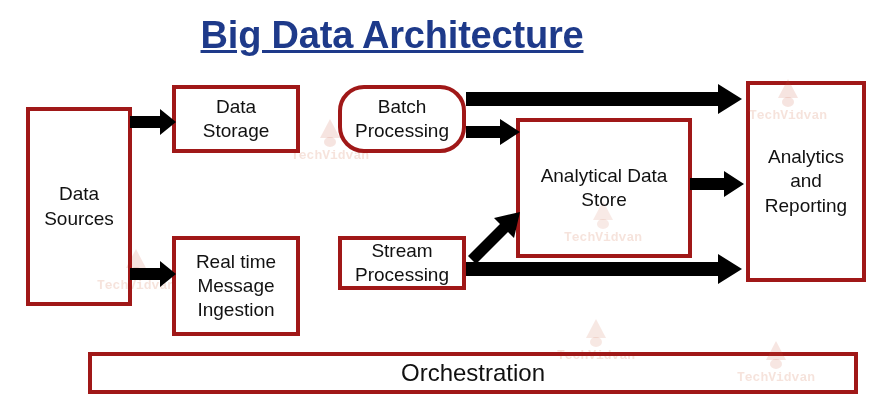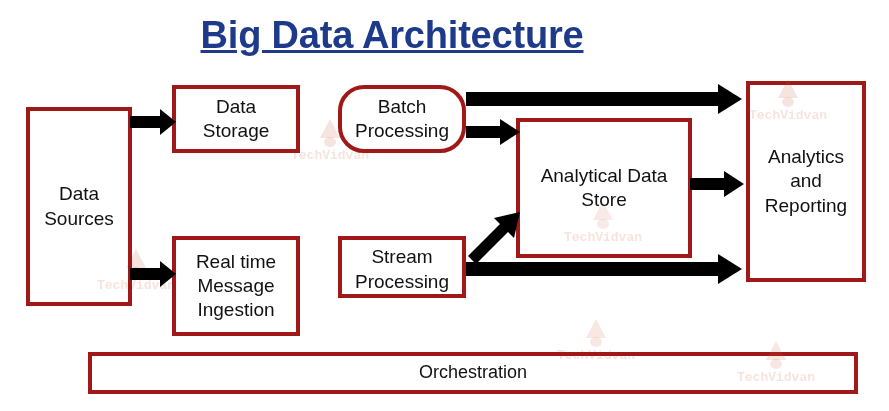--- a/index.html
+++ b/index.html
@@ -49,24 +49,24 @@
   .node-label {
     display: block;
     white-space: pre-line;
     padding: 0 4px;
   }
   
   #node-data-sources     { left: 26px;  top: 107px; width: 106px; height: 199px; }
   #node-data-storage     { left: 172px; top: 85px;  width: 128px; height: 68px;  }
   #node-realtime         { left: 172px; top: 236px; width: 128px; height: 100px;  }
   #node-batch            { left: 338px; top: 85px;  width: 128px; height: 68px; border-radius: 26px;  }
-  #node-stream           { left: 338px; top: 236px; width: 128px; height: 62px; align-items: flex-end;  }
+  #node-stream           { left: 338px; top: 236px; width: 128px; height: 54px;  }
   #node-analytical-store { left: 516px; top: 118px; width: 176px; height: 140px; text-align: center; }
   #node-analytics        { left: 738px; top: 81px;  width: 120px; height: 201px; margin-left: 8px; }
-  #node-orchestration    { left: 88px;  top: 352px; width: 770px; height: 42px;  font-size: 18px; }
+  #node-orchestration    { left: 88px;  top: 352px; width: 770px; height: 42px;  font-size: 24px; }
 
   
   .arrow {
     position: absolute;
     z-index: 4;
     pointer-events: none;
   }
   .arrow svg { display: block; overflow: visible; }
 
   

